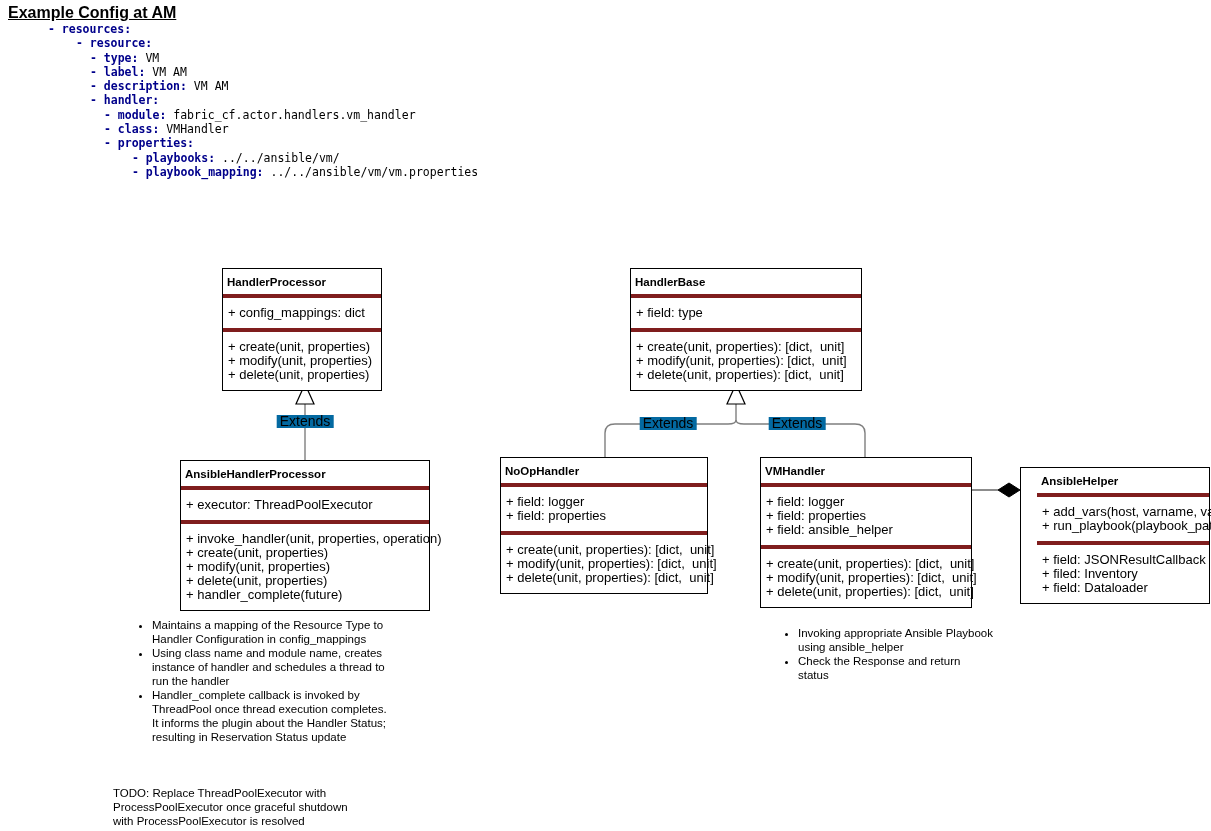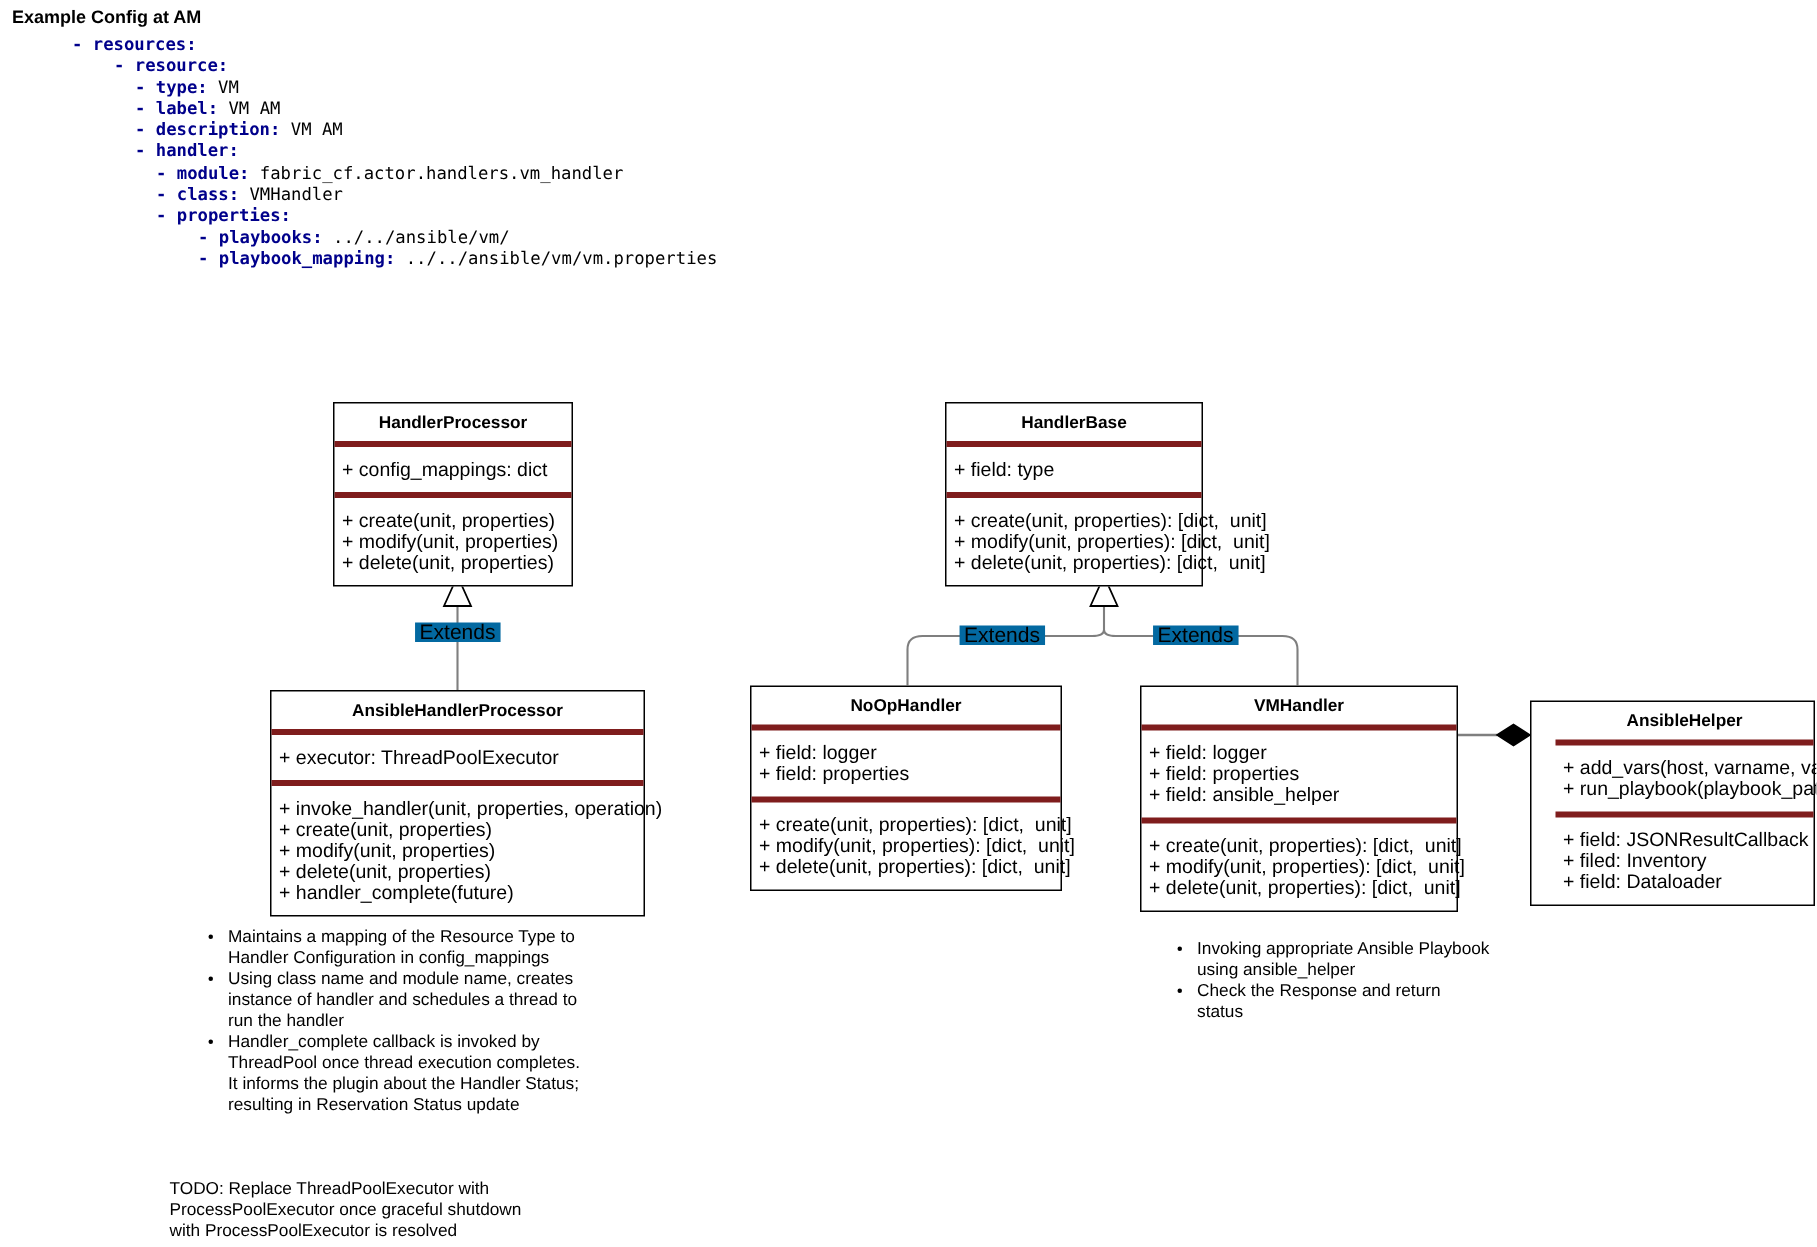--- a/index.html
+++ b/index.html
@@ -1,28 +1,28 @@
 <!DOCTYPE html>
 <html><head>
 <meta charset="utf-8">
 <style>
   html,body{margin:0;padding:0;background:#fff;}
   #canvas{position:relative;width:1211px;height:831px;background:#fff;overflow:hidden;
           font-family:"Liberation Sans",sans-serif;color:#000;}
-  .page-title{position:absolute;left:8px;top:4px;font-size:12px;font-weight:bold;}
+  .page-title{position:absolute;left:8px;top:4px;font-size:16px;font-weight:bold;text-decoration:underline;}
   
   .config{position:absolute;left:0;top:22px;font-family:"DejaVu Sans Mono",monospace;
           font-size:11.5px;line-height:14.3px;white-space:pre;}
   .cfg-line{white-space:pre;margin-left:40px;}
   .cfg-key{color:#00008B;font-weight:bold;}
   .cfg-val{color:#000;}
   .note-para{position:absolute;left:10px;top:188px;width:300px;font-size:11.5px;line-height:14px;}
   
   .uml{position:absolute;background:#fff;border:1px solid #000;box-sizing:border-box;}
-  .uml-title{font-size:11.5px;font-weight:bold;text-align:center;padding:7px 4px 6px 4px;}
+  .uml-title{font-size:11.5px;font-weight:bold;padding:7px 4px 6px 4px;}
   .uml-sec{border-top:4px solid #7f1d1d;padding:8px 5px;font-size:13px;line-height:14px;}
   .uml-sec div{white-space:pre;}
   
   svg.connectors{position:absolute;left:0;top:0;pointer-events:none;}
   .ext-label{position:absolute;transform:translateX(-50%);background:#0369a1;padding:0 3px;
              font-size:14px;line-height:13px;}
   
   .note-list{position:absolute;font-size:11.5px;line-height:14px;}
   .note-list ul{margin:0;padding-left:30px;}
   .todo{position:absolute;left:113px;top:786px;width:245px;font-size:11.5px;line-height:14px;}
@@ -60,21 +60,21 @@
     <div class="uml-sec">
         <div>+ config_mappings: dict</div>
       </div>
     <div class="uml-sec">
         <div>+ create(unit, properties)</div>
         <div>+ modify(unit, properties)</div>
         <div>+ delete(unit, properties)</div>
       </div>
   </div>
 
-  <div class="uml" style="left:630px;top:268px;width:172px;">
+  <div class="uml" style="left:630px;top:268px;width:232px;">
     <div class="uml-title">HandlerBase</div>
     <div class="uml-sec">
         <div>+ field: type</div>
       </div>
     <div class="uml-sec">
         <div>+ create(unit, properties): [dict,  unit]</div>
         <div>+ modify(unit, properties): [dict,  unit]</div>
         <div>+ delete(unit, properties): [dict,  unit]</div>
       </div>
   </div>

